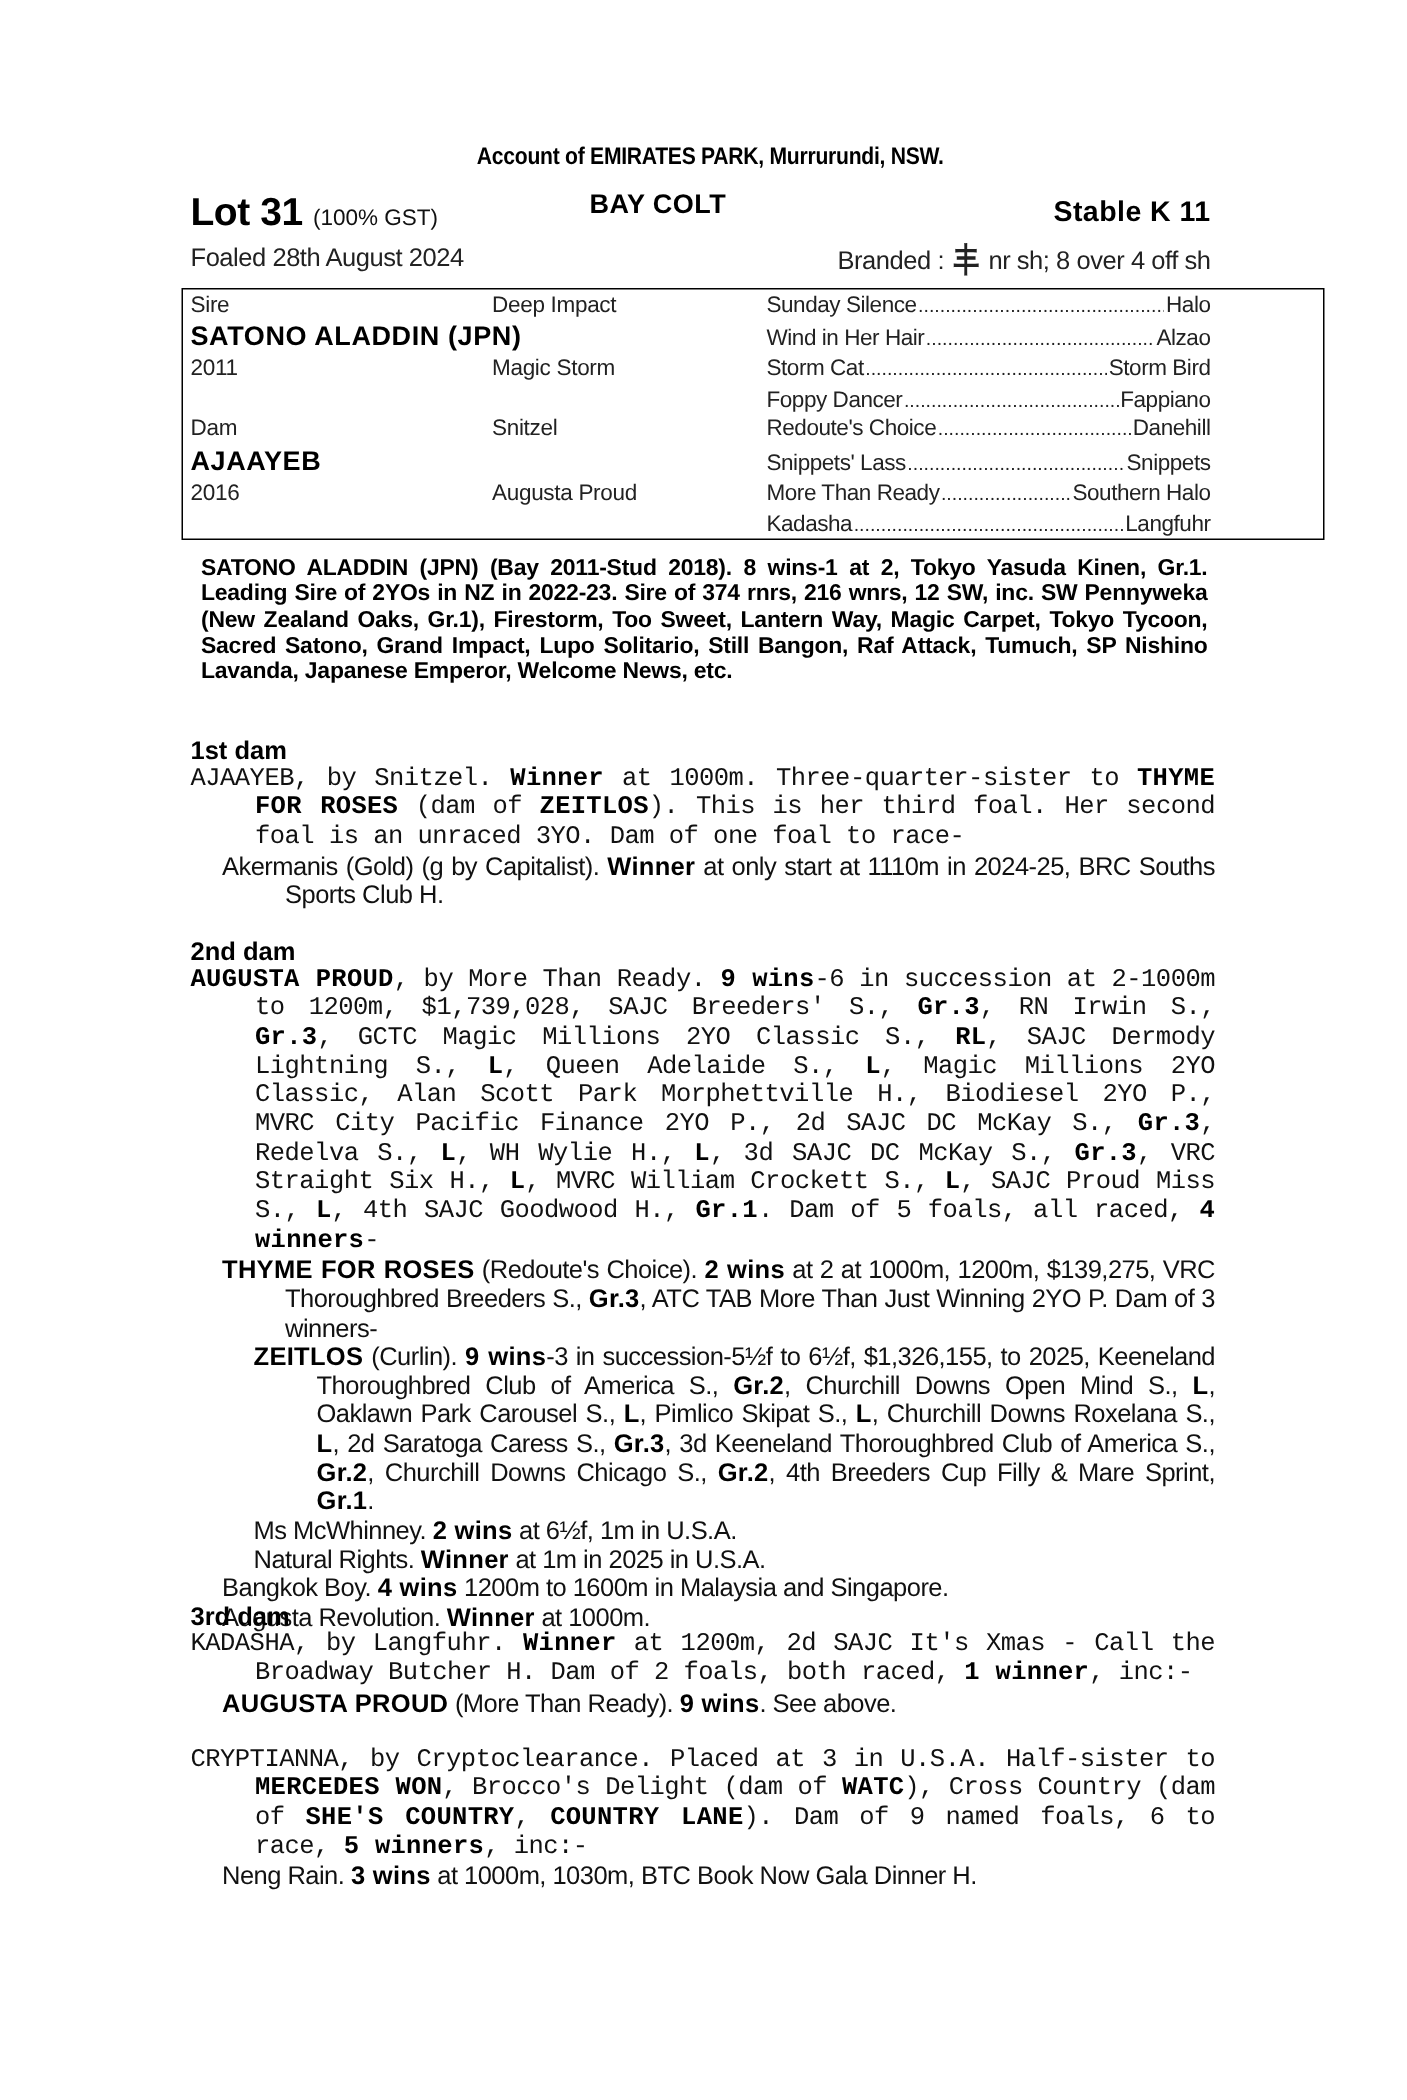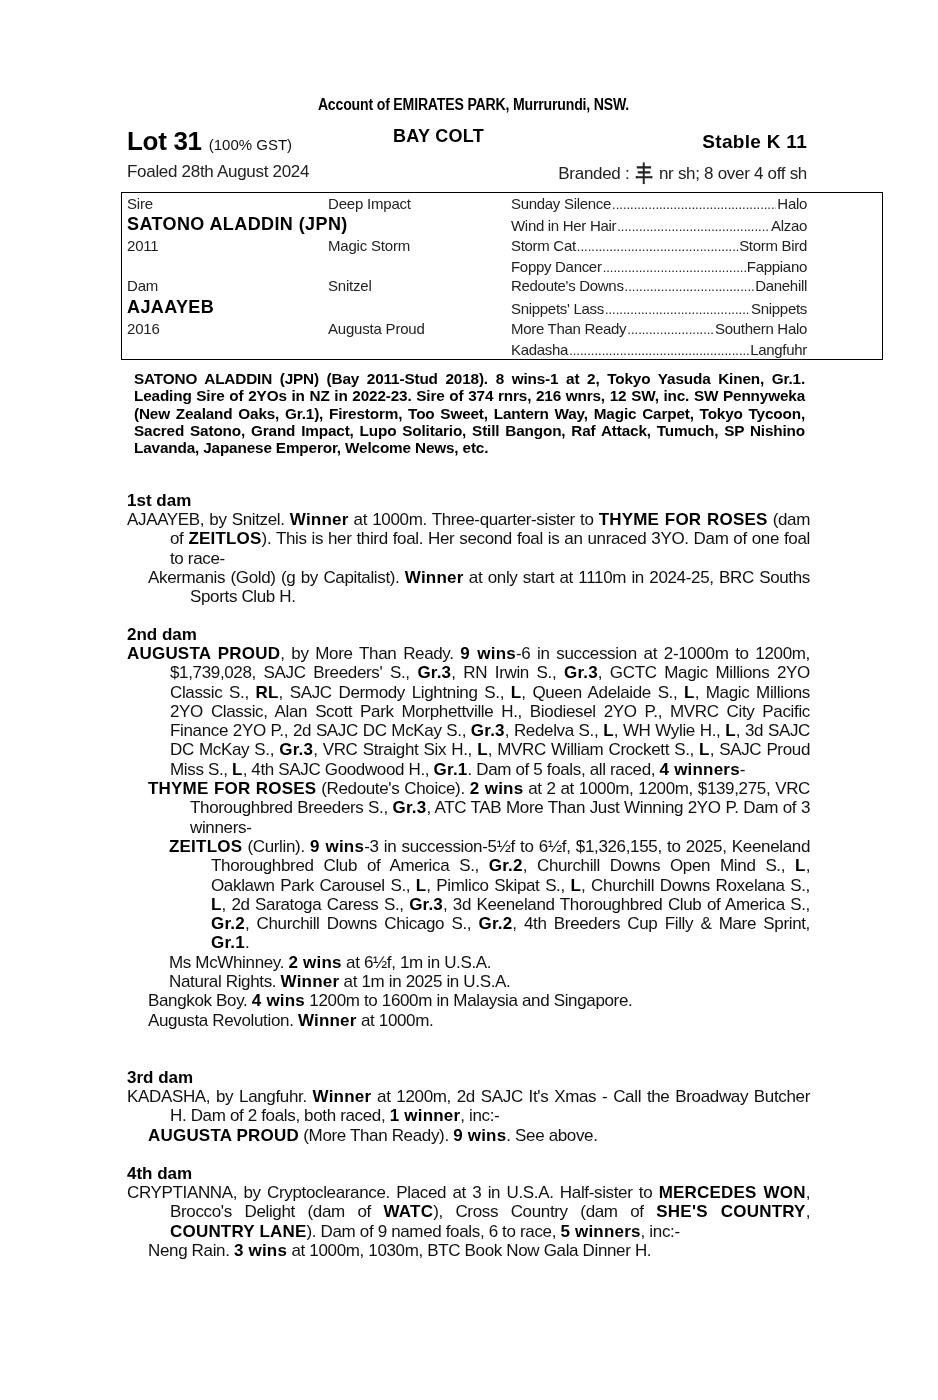--- a/index.html
+++ b/index.html
@@ -29,21 +29,21 @@
   .anc .dots { flex:1; overflow:hidden; margin:0 1px; }
   .anc .dots::after { content:"........................................................................................................................................"; letter-spacing:0; font-size:13px; }
 
   .sire-blurb { position:absolute; left:134px; top:370px; width:671px; font-weight:900;
                 font-size:15.3px; line-height:17.3px; text-align:justify; letter-spacing:-0.15px; }
 
   .section { position:absolute; left:127px; width:683px; }
   .sec-title { font-weight:900; font-size:17px; line-height:19px; }
   .para { font-size:17px; line-height:19.3px; text-align:justify; color:#111; letter-spacing:-0.35px; }
   .para b { font-weight:900; color:#000; letter-spacing:0.2px; }
-  .lvl0 { padding-left:43px; text-indent:-43px; }
+  .lvl0 { padding-left:43px; text-indent:-43px;font-family:Liberation Mono, monospace; }
   .lvl1 { padding-left:63px; text-indent:-42px; }
   .lvl2 { padding-left:84px; text-indent:-42px; }
   .lvl3 { padding-left:42px; text-indent:0; }
 </style>
 </head>
 <body>
 
 <div class="page">
   <div class="account">Account of EMIRATES PARK, Murrurundi, NSW.</div>
   <div class="row1">
@@ -86,21 +86,21 @@
         <span>Storm Cat</span>
         <span class="dots"></span>
         <span>Storm Bird</span>
       </div>
     <div class="anc" style="top:64px">
         <span>Foppy Dancer</span>
         <span class="dots"></span>
         <span>Fappiano</span>
       </div>
     <div class="anc" style="top:83px">
-        <span>Redoute's Downs</span>
+        <span>Redoute's Choice</span>
         <span class="dots"></span>
         <span>Danehill</span>
       </div>
     <div class="anc" style="top:106px">
         <span>Snippets' Lass</span>
         <span class="dots"></span>
         <span>Snippets</span>
       </div>
     <div class="anc" style="top:126px">
         <span>More Than Ready</span>
@@ -137,18 +137,17 @@
     </div>
 </div>
 <div class="section" style="top:1068px">
   <div class="sec-title">3rd dam</div>
   <div class="paras">
       <div class="para lvl0"><span>KADASHA, by Langfuhr. </span><b>Winner</b><span> at 1200m, 2d SAJC It's Xmas - Call the Broadway Butcher H. Dam of 2 foals, both raced, </span><b>1 winner</b><span>, inc:-</span></div>
       <div class="para lvl1"><b>AUGUSTA PROUD</b><span> (More Than Ready). </span><b>9 wins</b><span>. See above.</span></div>
     </div>
 </div>
 <div class="section" style="top:1164px">
-  <div class="sec-title">4th dam</div>
   <div class="paras">
       <div class="para lvl0"><span>CRYPTIANNA, by Cryptoclearance. Placed at 3 in U.S.A. Half-sister to </span><b>MERCEDES WON</b><span>, Brocco's Delight (dam of </span><b>WATC</b><span>), Cross Country (dam of </span><b>SHE'S COUNTRY</b><span>, </span><b>COUNTRY LANE</b><span>). Dam of 9 named foals, 6 to race, </span><b>5 winners</b><span>, inc:-</span></div>
       <div class="para lvl1"><span>Neng Rain. </span><b>3 wins</b><span> at 1000m, 1030m, BTC Book Now Gala Dinner H.</span></div>
     </div>
 </div>
 
 </body></html>

